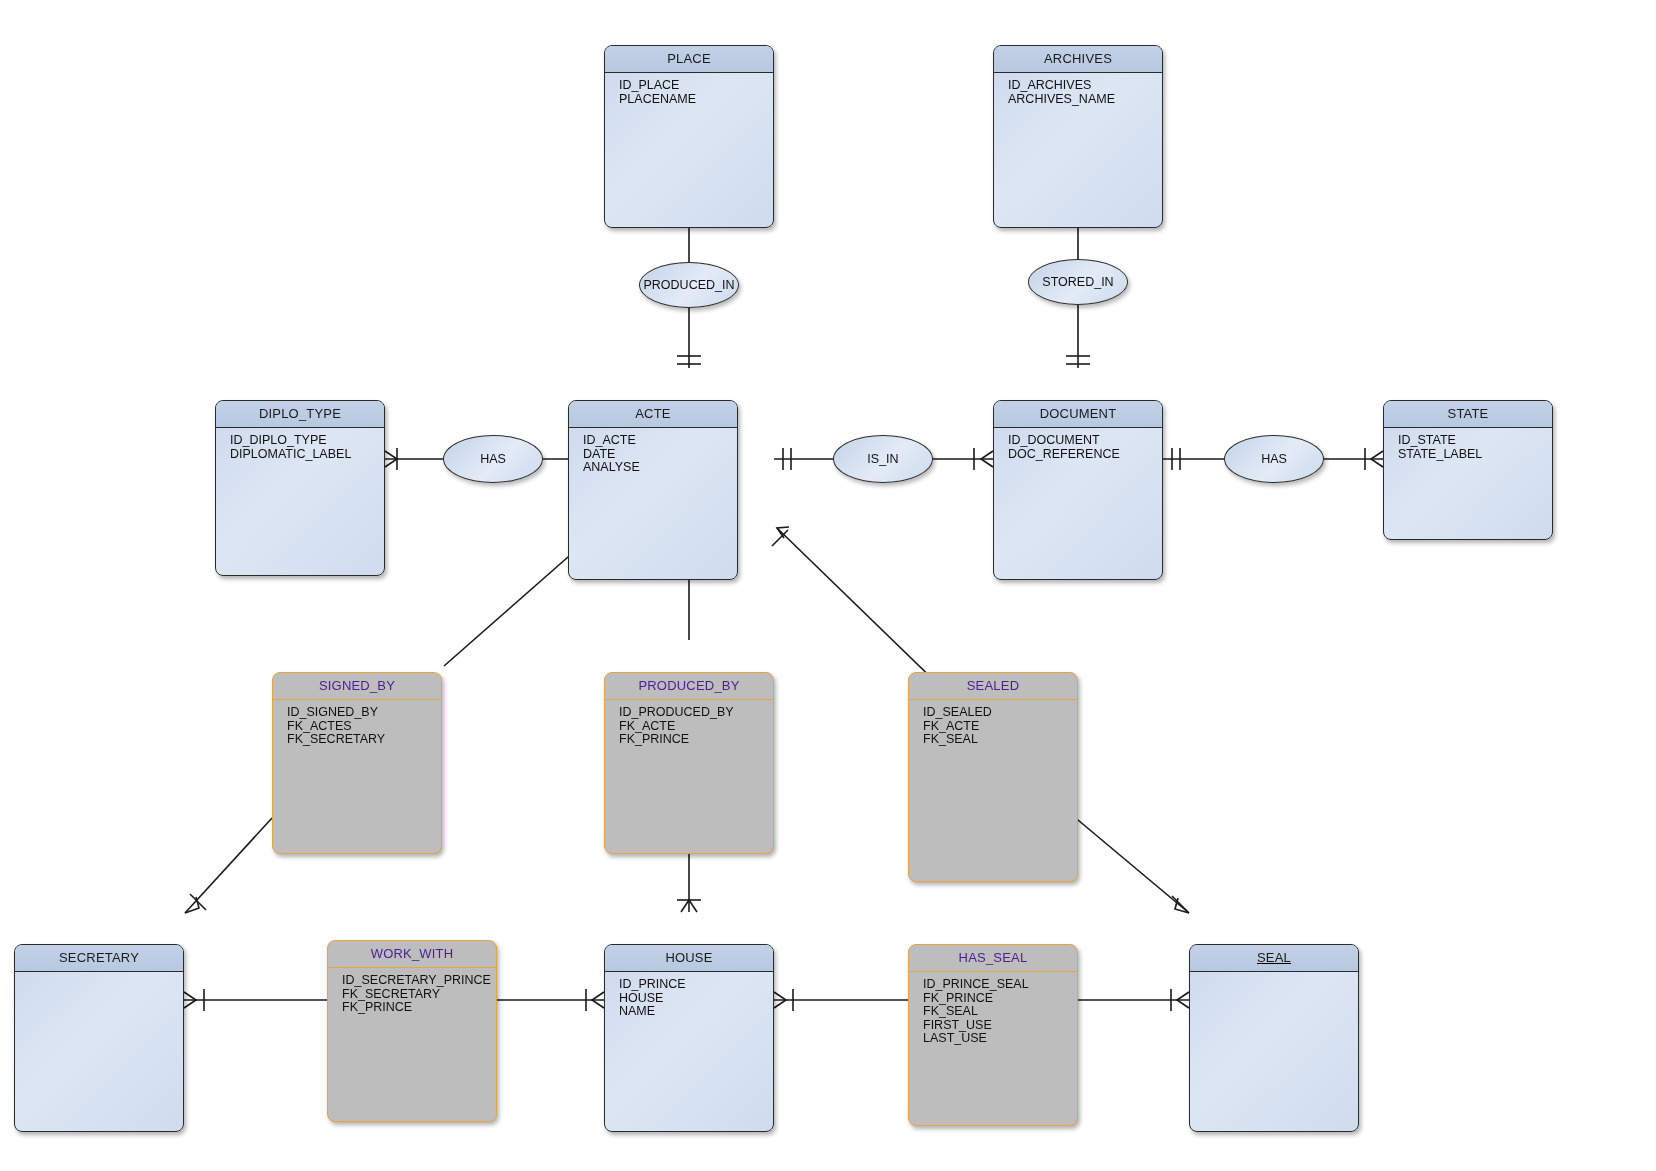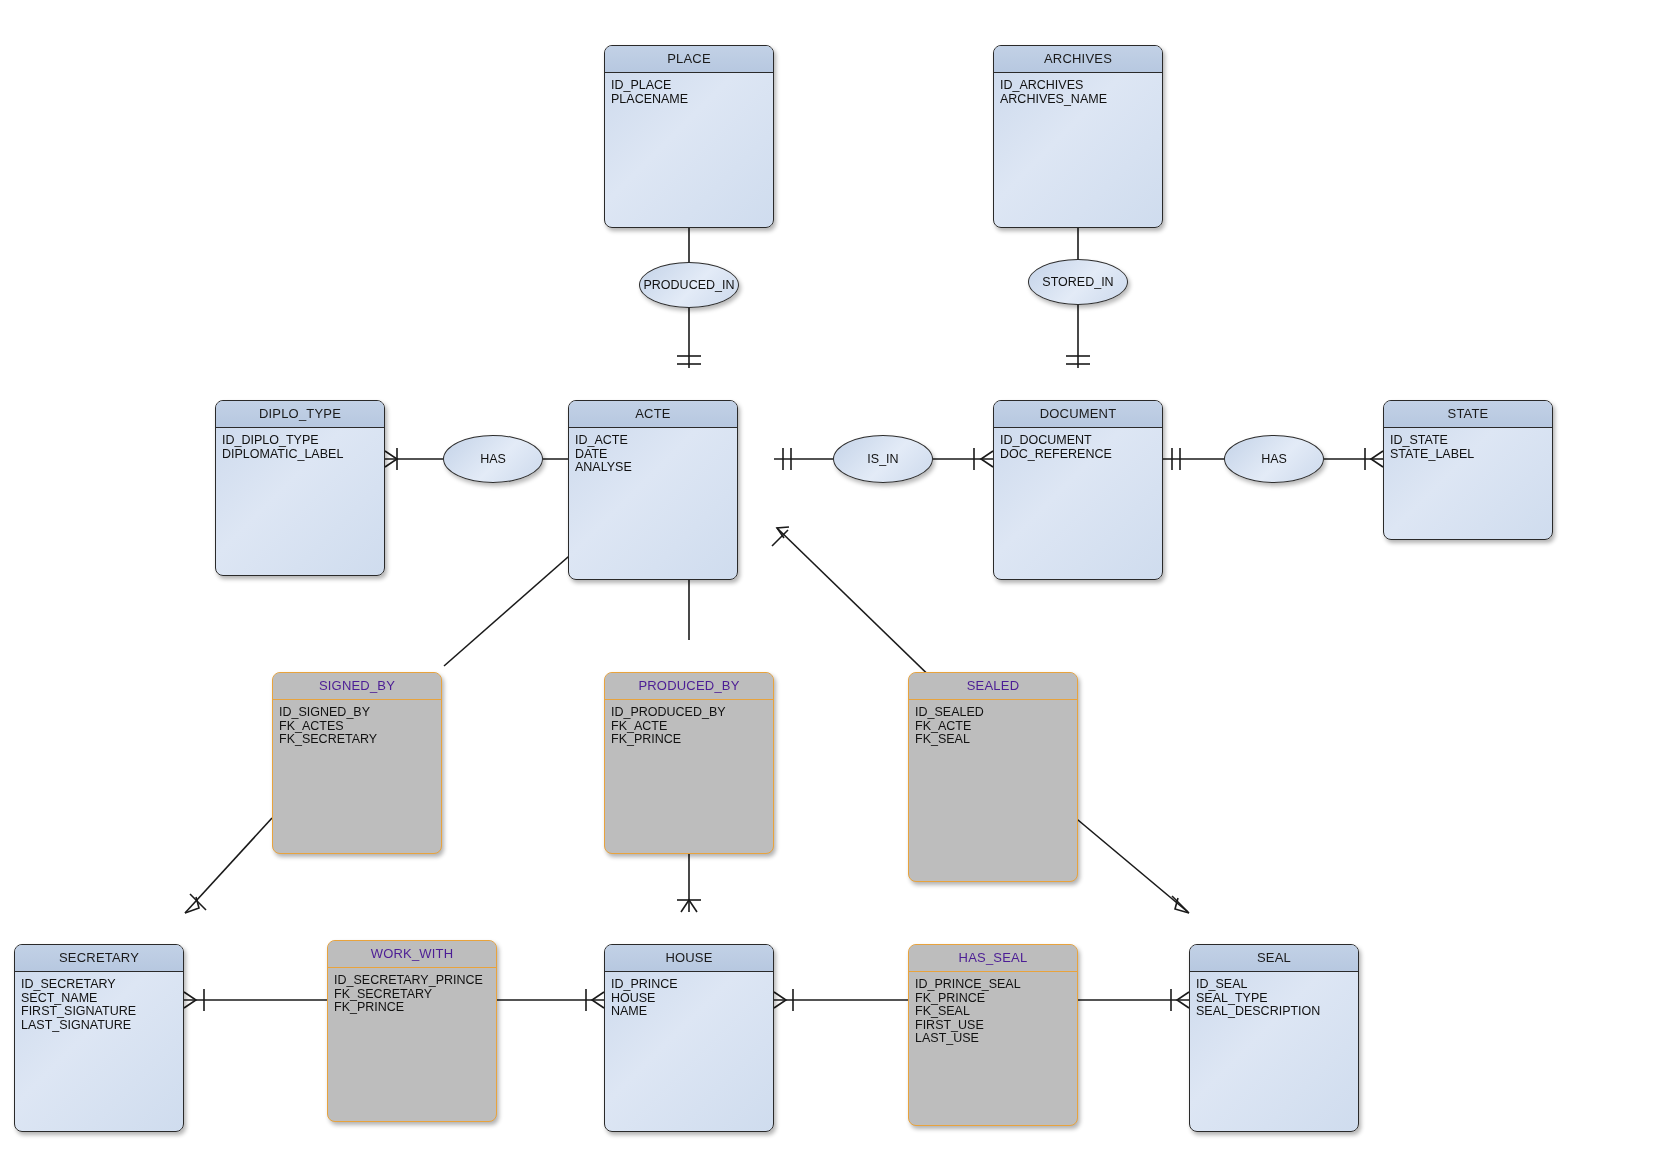--- a/index.html
+++ b/index.html
@@ -41,21 +41,21 @@
     text-align: center;
     font-size: 13px;
     color: #1a1a1a;
     background: linear-gradient(180deg, #c2d1e6 0%, #b7c8e0 100%);
     border-bottom: 1px solid #2a2a2a;
     letter-spacing: 0.2px;
     white-space: nowrap;
     overflow: hidden;
   }
   .entity .attrs {
-    padding: 6px 0 0 6px;
+    padding: 6px 0 0 14px;
     font-size: 12.5px;
     color: #111;
     line-height: 13.6px;
   }
   .entity .attrs .attr {
     white-space: nowrap;
   }
 
   
   .entity.assoc {
@@ -283,26 +283,20 @@
       <div class="entity assoc" style="left: 908px; top: 640px; width: 170px; height: 210px;">
         <div class="hdr">SEALED</div>
         <div class="attrs">
           <div class="attr">ID_SEALED</div>
           <div class="attr">FK_ACTE</div>
           <div class="attr">FK_SEAL</div>
         </div>
       </div>
       <div class="entity" style="left: 14px; top: 912px; width: 170px; height: 188px;">
         <div class="hdr">SECRETARY</div>
-        <div class="attrs">
-          <div class="attr">ID_SECRETARY</div>
-          <div class="attr">SECT_NAME</div>
-          <div class="attr">FIRST_SIGNATURE</div>
-          <div class="attr">LAST_SIGNATURE</div>
-        </div>
       </div>
       <div class="entity assoc" style="left: 327px; top: 908px; width: 170px; height: 182px;">
         <div class="hdr">WORK_WITH</div>
         <div class="attrs">
           <div class="attr">ID_SECRETARY_PRINCE</div>
           <div class="attr">FK_SECRETARY</div>
           <div class="attr">FK_PRINCE</div>
         </div>
       </div>
       <div class="entity" style="left: 604px; top: 912px; width: 170px; height: 188px;">
@@ -316,27 +310,22 @@
       <div class="entity assoc" style="left: 908px; top: 912px; width: 170px; height: 182px;">
         <div class="hdr">HAS_SEAL</div>
         <div class="attrs">
           <div class="attr">ID_PRINCE_SEAL</div>
           <div class="attr">FK_PRINCE</div>
           <div class="attr">FK_SEAL</div>
           <div class="attr">FIRST_USE</div>
           <div class="attr">LAST_USE</div>
         </div>
       </div>
-      <div class="entity" style="left: 1189px; top: 912px; width: 170px; height: 188px;">
+      <div class="entity" style="left: 1189px; top: 912px; width: 170px; height: 188px; text-decoration: underline;">
         <div class="hdr">SEAL</div>
-        <div class="attrs">
-          <div class="attr">ID_SEAL</div>
-          <div class="attr">SEAL_TYPE</div>
-          <div class="attr">SEAL_DESCRIPTION</div>
-        </div>
       </div>
     </div>
 
   <div id="relationship-layer">
       <div class="rel" style="left: 639px; top: 262px; width: 100px; height: 46px;">
         <span>PRODUCED_IN</span>
       </div>
       <div class="rel" style="left: 1028px; top: 259px; width: 100px; height: 46px;">
         <span>STORED_IN</span>
       </div>

